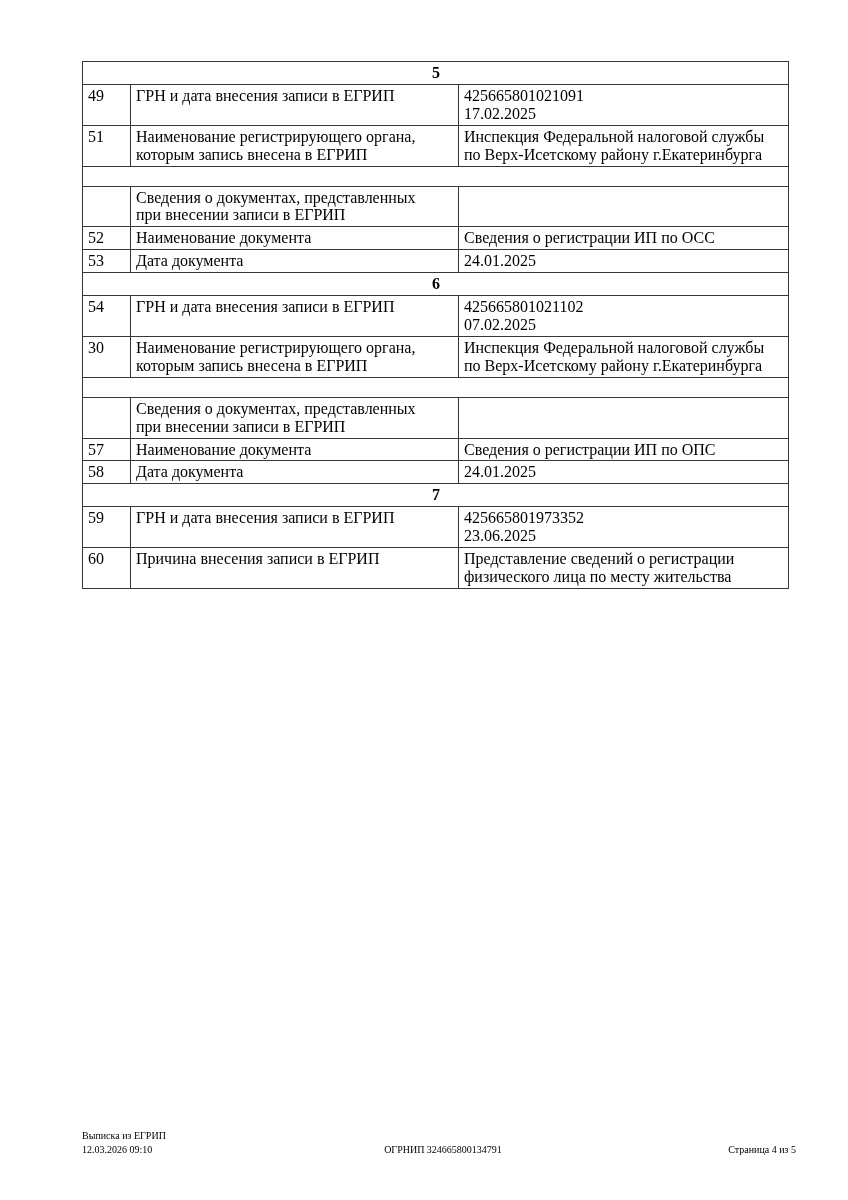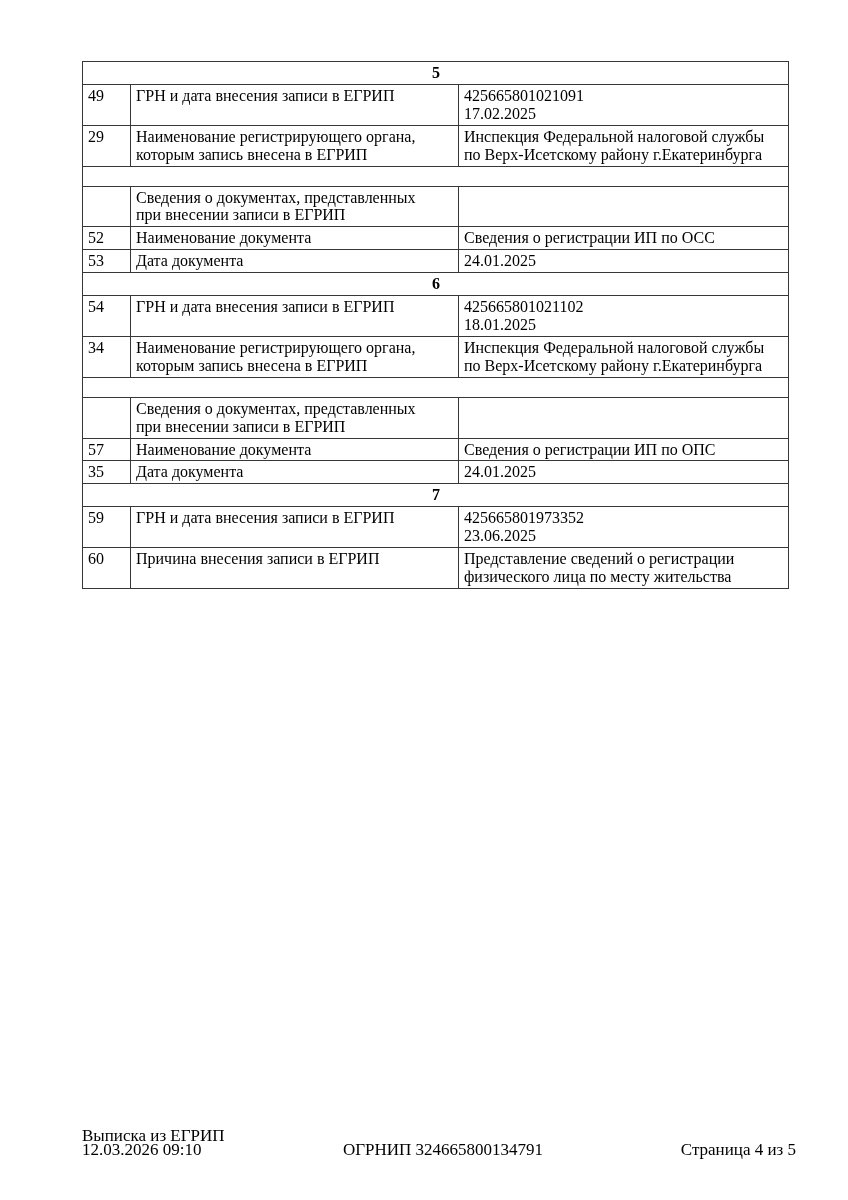--- a/index.html
+++ b/index.html
@@ -46,21 +46,21 @@
   td.spacer-cell {
     height: 20px;
     padding: 0;
   }
   .footer {
     position: absolute;
     left: 82px;
     right: 52px;
     top: 1129px;
     height: 34px;
-    font-size: 17px;
+    font-size: 10px;
     line-height: 13.5px;
   }
   .footer-left { position: absolute; left: 0; top: 0; }
   .footer-center {
     position: absolute; left: 8px; right: 0; top: 13.5px;
     text-align: center;
   }
   .footer-right {
     position: absolute; right: 0; top: 13.5px;
     text-align: right;
@@ -82,21 +82,21 @@
         <tr>
           <td colspan="3" class="section-cell">5</td>
         </tr>
         <tr>
           <td class="num-cell">49</td>
           <td class="label-cell">ГРН и дата внесения записи в ЕГРИП</td>
           <td class="value-cell">425665801021091
 17.02.2025</td>
         </tr>
         <tr>
-          <td class="num-cell">29</td>
+          <td class="num-cell">51</td>
           <td class="label-cell">Наименование регистрирующего органа,
 которым запись внесена в ЕГРИП</td>
           <td class="value-cell">Инспекция Федеральной налоговой службы
 по Верх-Исетскому району г.Екатеринбурга</td>
         </tr>
         <tr>
           <td colspan="3" class="spacer-cell"></td>
         </tr>
         <tr>
           <td class="num-cell"></td>
@@ -114,45 +114,45 @@
           <td class="label-cell">Дата документа</td>
           <td class="value-cell">24.01.2025</td>
         </tr>
         <tr>
           <td colspan="3" class="section-cell">6</td>
         </tr>
         <tr>
           <td class="num-cell">54</td>
           <td class="label-cell">ГРН и дата внесения записи в ЕГРИП</td>
           <td class="value-cell">425665801021102
-18.01.2025</td>
+07.02.2025</td>
         </tr>
         <tr>
-          <td class="num-cell">34</td>
+          <td class="num-cell">30</td>
           <td class="label-cell">Наименование регистрирующего органа,
 которым запись внесена в ЕГРИП</td>
           <td class="value-cell">Инспекция Федеральной налоговой службы
 по Верх-Исетскому району г.Екатеринбурга</td>
         </tr>
         <tr>
           <td colspan="3" class="spacer-cell"></td>
         </tr>
         <tr>
           <td class="num-cell"></td>
           <td class="label-cell">Сведения о документах, представленных
 при внесении записи в ЕГРИП</td>
           <td class="value-cell"></td>
         </tr>
         <tr>
           <td class="num-cell">57</td>
           <td class="label-cell">Наименование документа</td>
           <td class="value-cell">Сведения о регистрации ИП по ОПС</td>
         </tr>
         <tr>
-          <td class="num-cell">35</td>
+          <td class="num-cell">58</td>
           <td class="label-cell">Дата документа</td>
           <td class="value-cell">24.01.2025</td>
         </tr>
         <tr>
           <td colspan="3" class="section-cell">7</td>
         </tr>
         <tr>
           <td class="num-cell">59</td>
           <td class="label-cell">ГРН и дата внесения записи в ЕГРИП</td>
           <td class="value-cell">425665801973352

